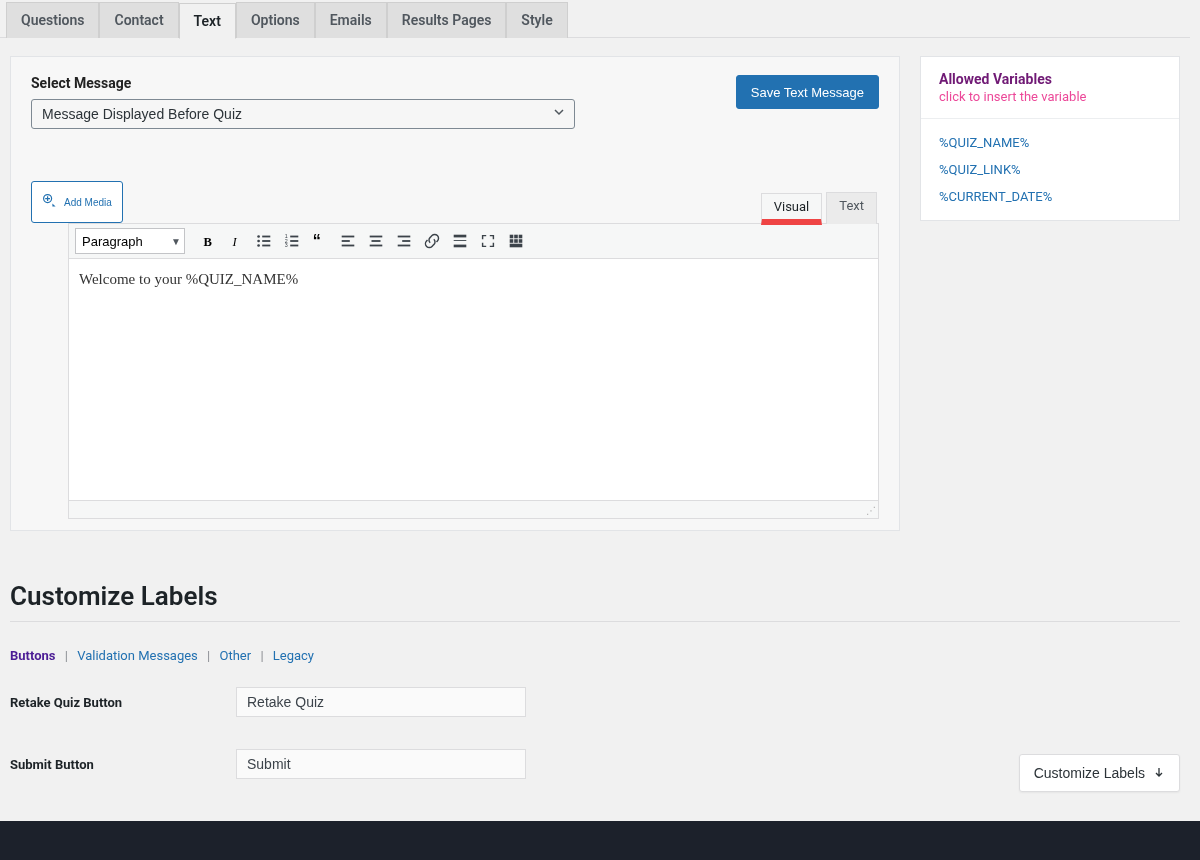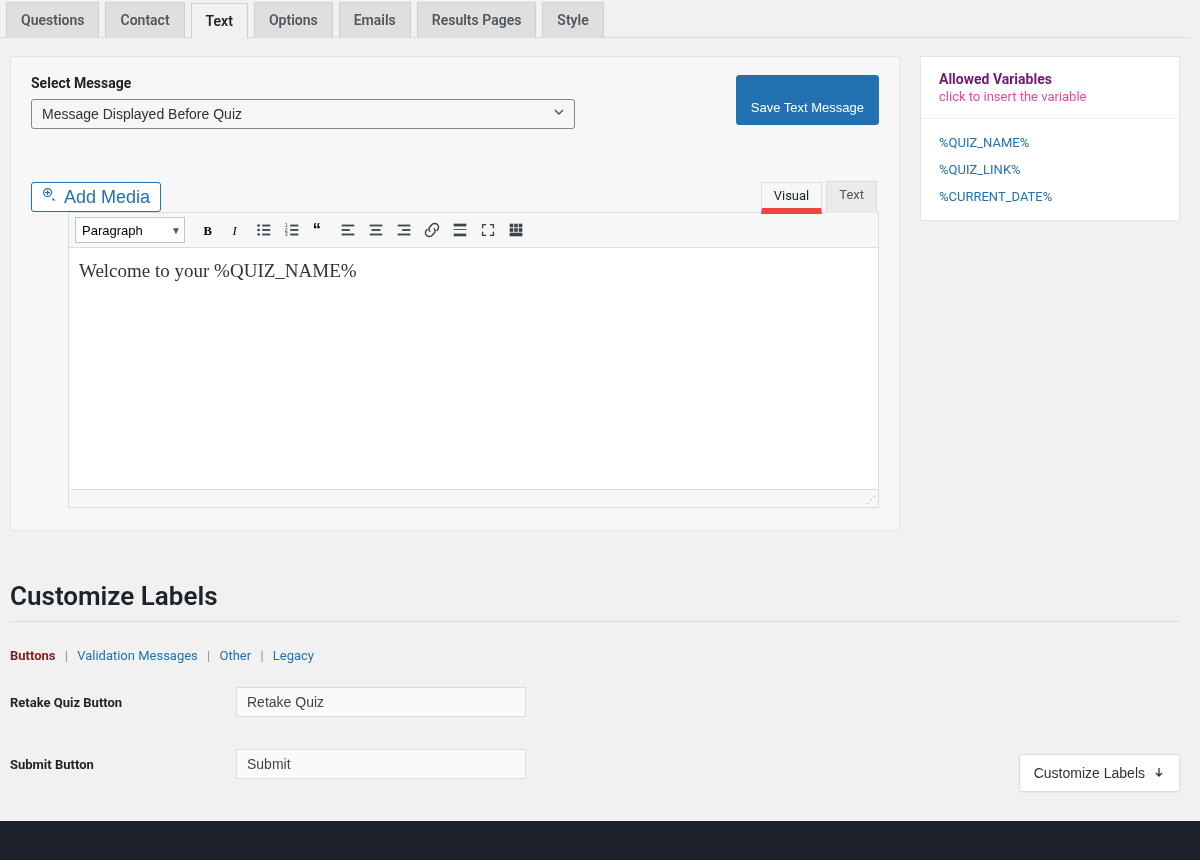--- a/index.html
+++ b/index.html
@@ -8,21 +8,20 @@
     background: #f1f1f1;
     color: #1d2327;
     font-size: 13px;
     width: 1200px;
   }
   .page { padding: 0 10px 0 0; }
 
   
   .tabstrip {
     display: flex;
-    gap: 6px;
     border-bottom: 1px solid #dcdcde;
     padding-left: 6px;
     height: 38px;
   }
   .tab {
     padding: 9px 14px 8px;
     background: #dfdfdf;
     border: 1px solid #cfcfcf;
     border-bottom: none;
     border-radius: 0;
@@ -57,26 +56,26 @@
   select.msg-select {
     width:100%; height:30px; font-size:14px; padding:4px 28px 4px 10px;
     border:1px solid #7e8993; border-radius:3px; background:#f6f6f6; color:#2c3338;
     appearance:none;
   }
   .select-wrap .chev {
     position:absolute; right:10px; top:7px; pointer-events:none; color:#50575e;
   }
   .btn-primary {
     background:#2271b1; color:#fff; border:1px solid #2271b1; border-radius:3px;
-    font-size:13px; padding:24px 14px; cursor:pointer; height:34px;
+    font-size:13px; padding:8px 14px; cursor:pointer; height:34px;
   }
   .add-media {
     display:inline-flex; align-items:center; gap:6px;
     background:#fff; color:#2271b1; border:1px solid #2271b1; border-radius:3px;
-    font-size:18px; padding:4px 10px; height:30px; cursor:pointer;
+    font-size:10px; padding:4px 10px; height:42px; cursor:pointer;
   }
   .add-media svg { width:16px; height:16px; }
 
   .editor-area { margin-top: 52px; }
   .editor-card { border:1px solid #dcdcde; background:#fff;margin-left:37px;}
   .editor-tabs { display:flex; justify-content:flex-end; gap:4px; margin-bottom:-1px; padding-right:2px;}
   .etab {
     font-size:13px; padding:5px 12px; background:#ebebeb;
     border:1px solid #dcdcde; border-bottom:none; color:#50575e; cursor:pointer;
   }
@@ -93,21 +92,21 @@
   .format-wrap { position:relative; margin-right:4px;}
   .format-wrap .tri {
     position:absolute; right:8px; top:8px; pointer-events:none; color:#50575e; font-size:10px;
   }
   .tbtn {
     width:26px; height:26px; display:flex; align-items:center; justify-content:center;
     background:transparent; border:none; cursor:pointer; color:#3c434a;
   }
   .tbtn svg { width:18px; height:18px; }
   .editor-body {
-    min-height:241px; padding:12px 10px; font-family: Georgia, serif; font-size:19px; color:#333;
+    min-height:241px; padding:12px 10px; font-family: Georgia, serif; font-size:15px; color:#333;
     background:#fff;
   }
   .editor-footer { height:18px; background:#f6f7f7; border-top:1px solid #dcdcde; position:relative;}
   .resize-grip { position:absolute; right:2px; bottom:2px; color:#b0b0b0; font-size:10px; line-height:1;}
 
   
   .sidecard {
     background:#fff; border:1px solid #e2e4e7;
   }
   .sidecard .head { padding:14px 18px; }
@@ -116,21 +115,21 @@
   .sidecard .body { border-top:1px solid #eceef0; padding:16px 18px; display:flex; flex-wrap:wrap; gap:12px 22px;flex-direction:column; }
   .var-link { color:#2271b1; font-size:13px; cursor:pointer;}
 
   
   .section2 { padding: 50px 10px 10px; }
   .section2 h1 { font-size:26px; font-weight:600; color:#1d2327; margin-bottom:10px;}
   .hr { border:none; border-top:1px solid #dcdcde; margin:6px 0 26px;}
   .labnav { font-size:13px; margin-bottom:24px;}
   .labnav a { color:#2271b1; cursor:pointer;}
   .labnav .sep { color:#8c8f94; margin:0 6px;}
-  .labnav .current { font-weight:700; color:#7f1d1d;}
+  .labnav .current { font-weight:700; color:#4c1d95;}
   .fieldrow { display:flex; align-items:center; margin-bottom:32px;}
   .fieldrow label { width:226px; font-weight:700; font-size:13px; color:#1d2327;}
   .fieldrow input {
     width:290px; height:30px; border:1px solid #dcdcde; background:#fafafa;
     padding:4px 10px; font-size:14px; color:#3c434a;
   }
   .bottom-dark { height:46px; background:#1c212b; }
   .fab {
     position:fixed; right:20px; bottom:68px;
     background:#fff; border:1px solid #dcdcde; border-radius:3px;

